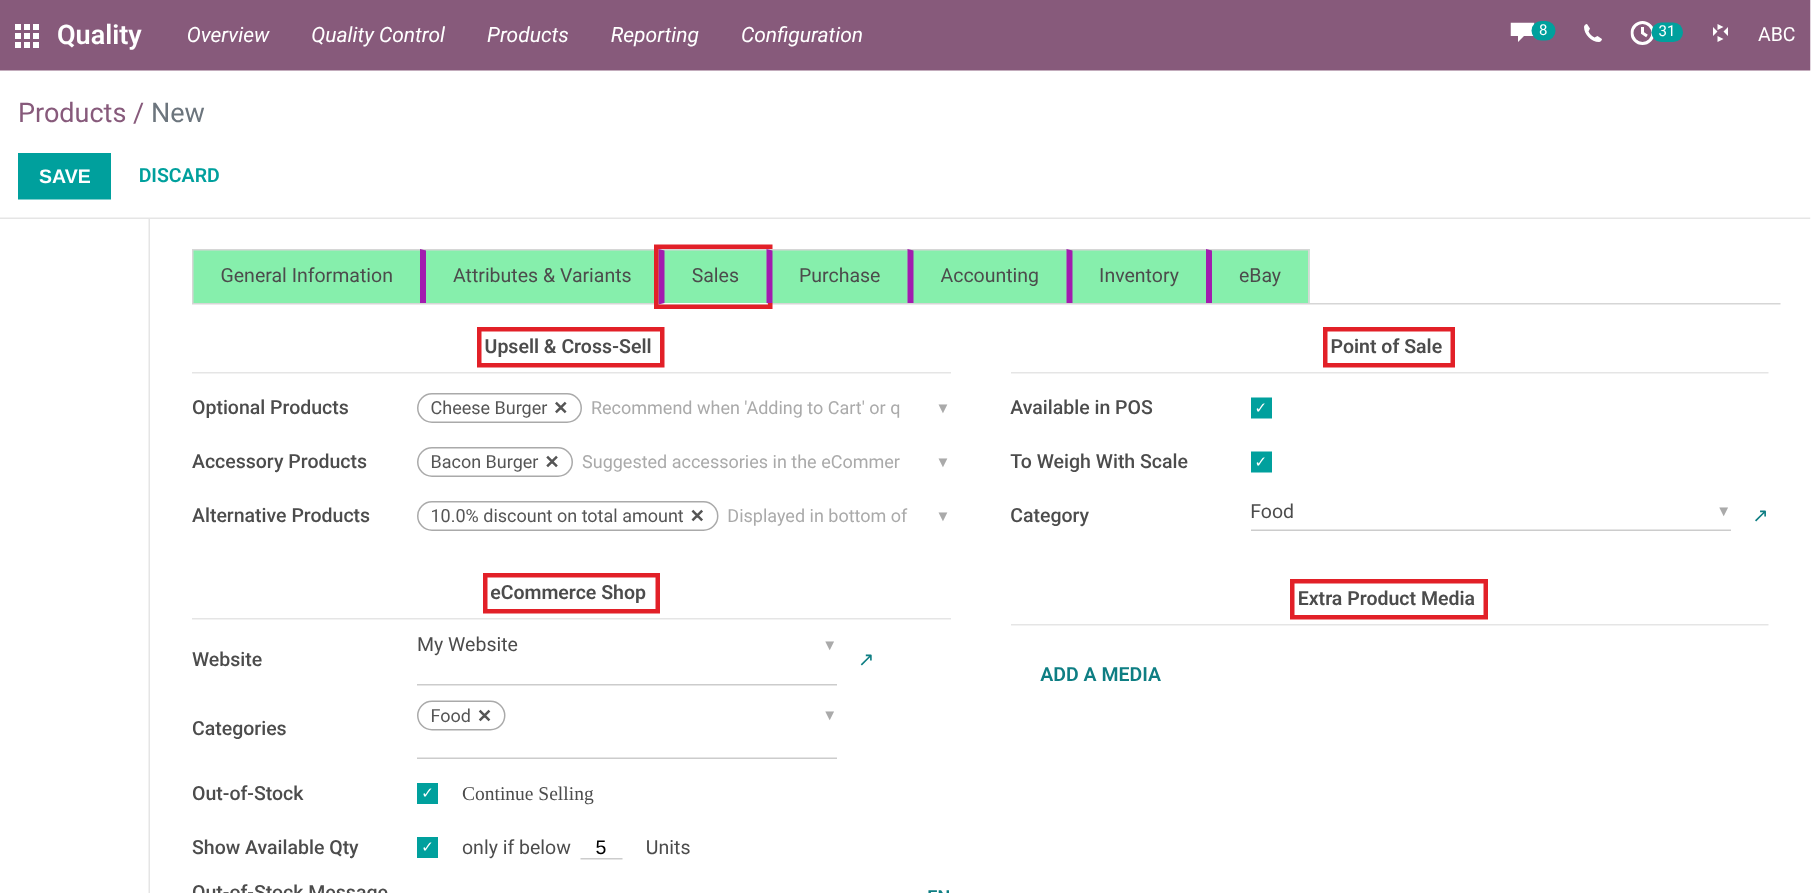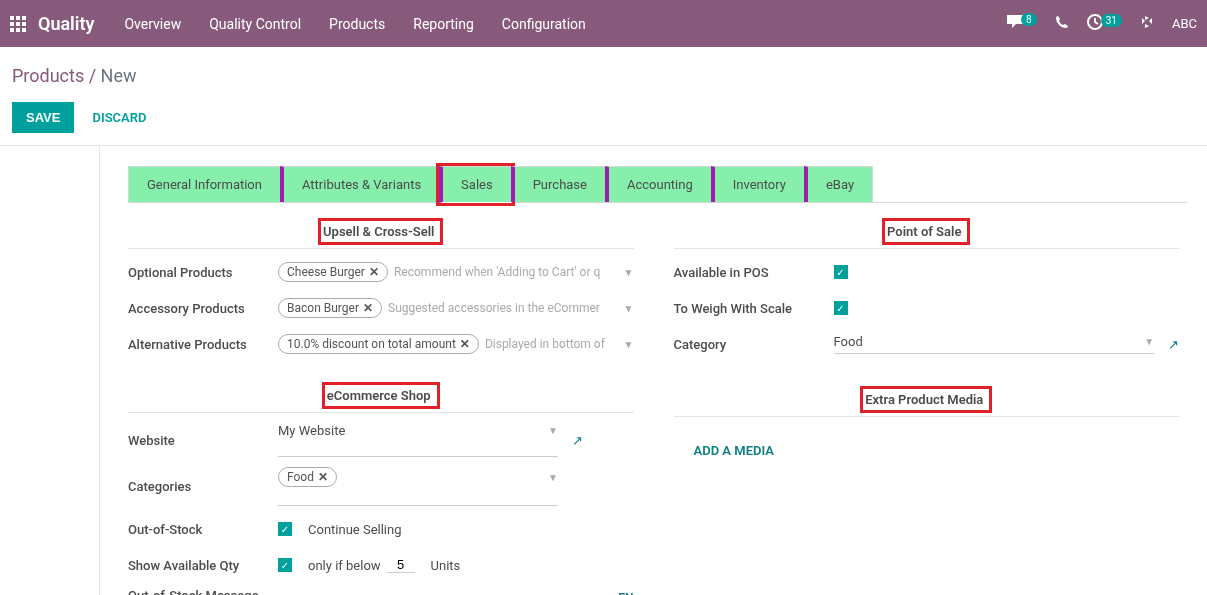--- a/index.html
+++ b/index.html
@@ -1,21 +1,21 @@
 <!DOCTYPE html>
 <html><head>
 <meta charset="utf-8">
 <style>
 * { box-sizing: border-box; margin: 0; padding: 0; }
 body { font-family: -apple-system, BlinkMacSystemFont, "Segoe UI", Roboto, sans-serif; font-size: 13px; color: #4c4c4c; background: #fff; width: 1207px; }
 .topbar { background: #875a7b; height: 47px; display: flex; align-items: center; color: #fff; padding: 0 10px; }
 .apps-icon { display: grid; grid-template-columns: repeat(3, 4px); grid-gap: 2px; margin-right: 12px; }
 .apps-icon span { width: 4px; height: 4px; background: #fff; }
 .brand { font-size: 18px; font-weight: 600; margin-right: 30px; }
-.nav { display: flex; gap: 28px; font-size: 14px; }
+.nav { display: flex; gap: 28px; font-size: 14px; font-style: italic; }
 .nav a { color: #fff; text-decoration: none; cursor: pointer; }
 .topbar-right { margin-left: auto; display: flex; align-items: center; gap: 18px; }
 .badge { background: #00a09d; color: #fff; font-size: 10px; padding: 1px 5px; border-radius: 8px; margin-left: -2px; position: relative; top: -6px; }
 .icon-svg { fill: #fff; }
 .breadcrumb { padding: 18px 0 8px 12px; font-size: 18px; color: #875a7b; }
 .breadcrumb .current { color: #6c757d; }
 .action-row { padding: 8px 0 12px 12px; display: flex; align-items: center; gap: 18px; border-bottom: 1px solid #e5e5e5; }
 .btn-primary { background: #00a09d; color: #fff; border: none; padding: 8px 14px; font-size: 13px; font-weight: 600; cursor: pointer; }
 .btn-discard { color: #00a09d; font-weight: 600; font-size: 13px; cursor: pointer; }
 .form-wrapper { display: flex; }
@@ -183,21 +183,21 @@
                 </span>
               <span class="dropdown-caret" style="margin-left:auto;">▼</span>
             </div>
           </div>
         </div>
 
         <div class="field-row">
           <div class="field-label">Out-of-Stock</div>
           <div class="field-value">
             <span class="checkbox-teal">✓</span>
-            <span style="margin-left:10px;">Continue Selling</span>
+            <span style="margin-left:10px;font-family:Liberation Serif, serif;">Continue Selling</span>
           </div>
         </div>
 
         <div class="field-row">
           <div class="field-label">Show Available Qty</div>
           <div class="field-value">
             <span class="checkbox-teal">✓</span>
             <span style="margin-left:10px;">only if below</span>
             <input class="input-inline" value="5" style="">
             <span style="margin-left:10px;">Units</span>

